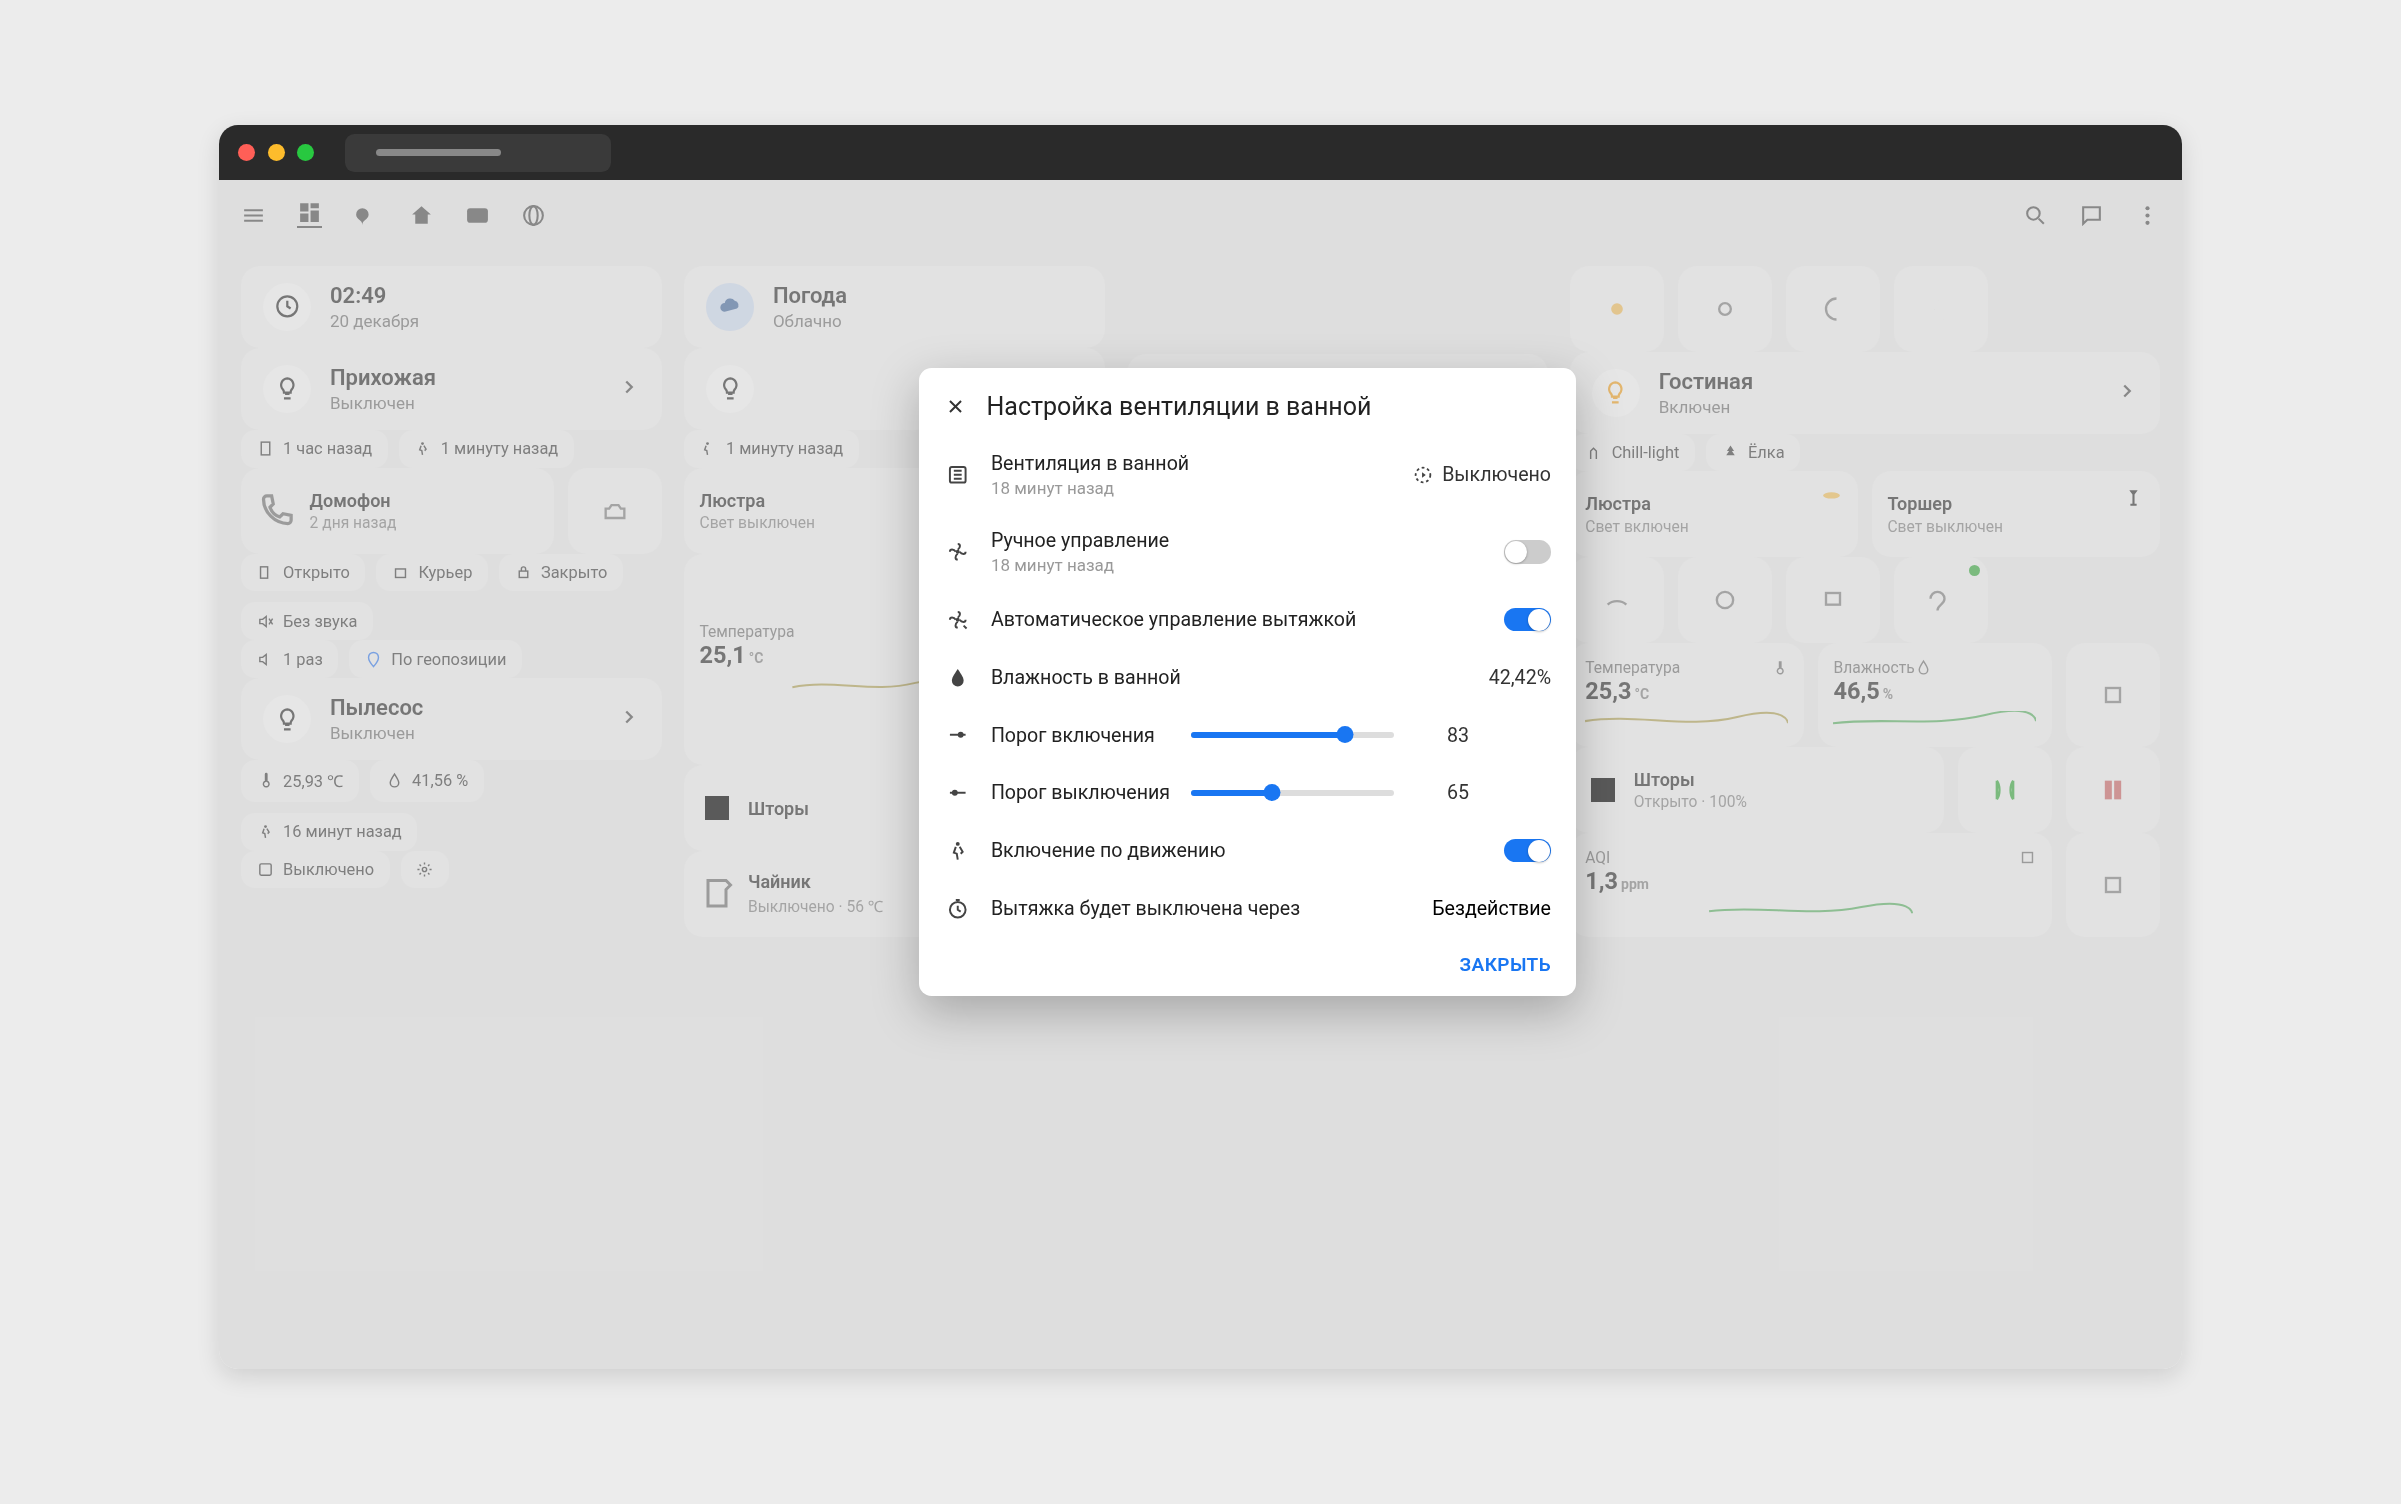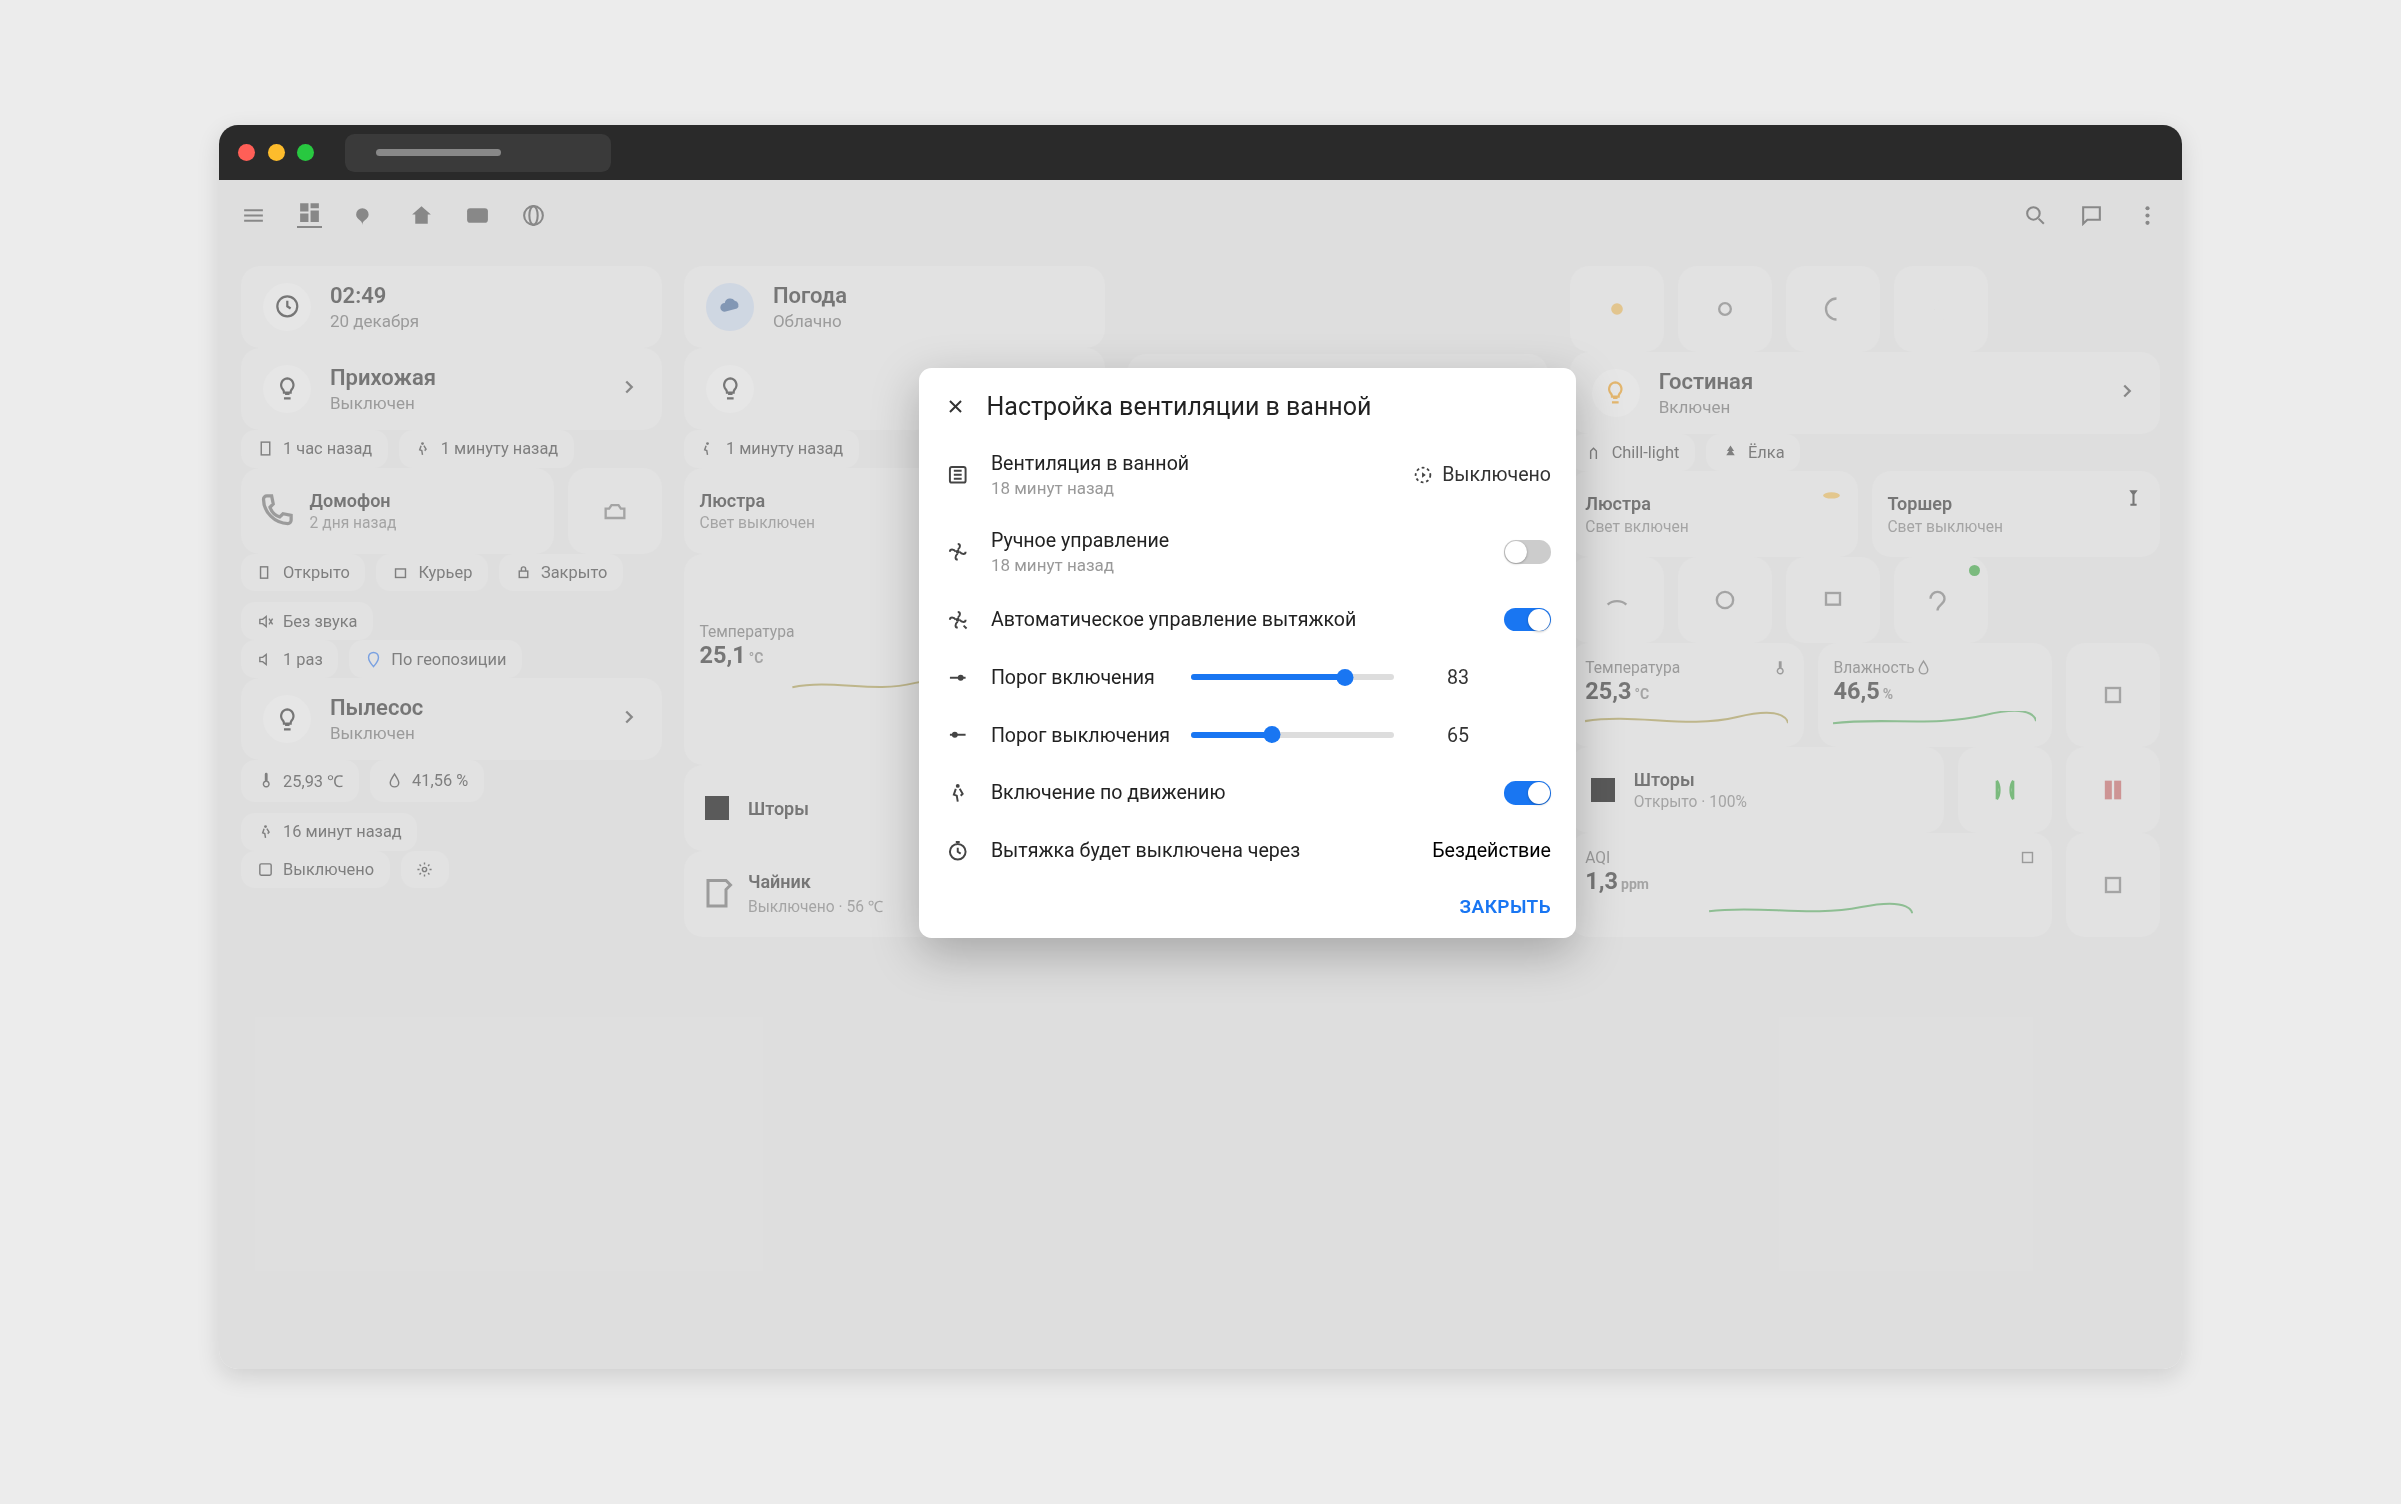--- a/index.html
+++ b/index.html
@@ -678,20 +678,29 @@
               <path d="M12 4c3 0 3 4 0 6M12 20c-3 0-3-4 0-6M4 12c0-3 4-3 6 0M20 12c0 3-4 3-6 0" fill="none" stroke="#444" stroke-width="2"></path>
               <path d="M18 18l3 3" stroke="#444" stroke-width="2"></path>
             </svg>
           </div>
         <div class="mlbl">Автоматическое управление вытяжкой</div>
         <div class="switch on">
             <div class="knob"></div>
           </div>
       </div>
 
+      <div class="mrow">
+        <div class="micon">
+            <svg viewBox="0 0 24 24">
+              <path d="M12 3c-4 6-6 9-6 12a6 6 0 0012 0c0-3-2-6-6-12z" fill="#444"></path>
+            </svg>
+          </div>
+        <div class="mlbl">Влажность в ванной</div>
+        <div class="mval">42,42%</div>
+      </div>
 
       <div class="mrow">
         <div class="micon">
             <svg viewBox="0 0 24 24">
               <path d="M4 12h16" stroke="#444" stroke-width="2"></path>
               <circle cx="15" cy="12" r="3" fill="#444"></circle>
             </svg>
           </div>
         <div class="mlbl" style="flex:0 0 auto;width:180px;">Порог включения</div>
         <div class="slider">

